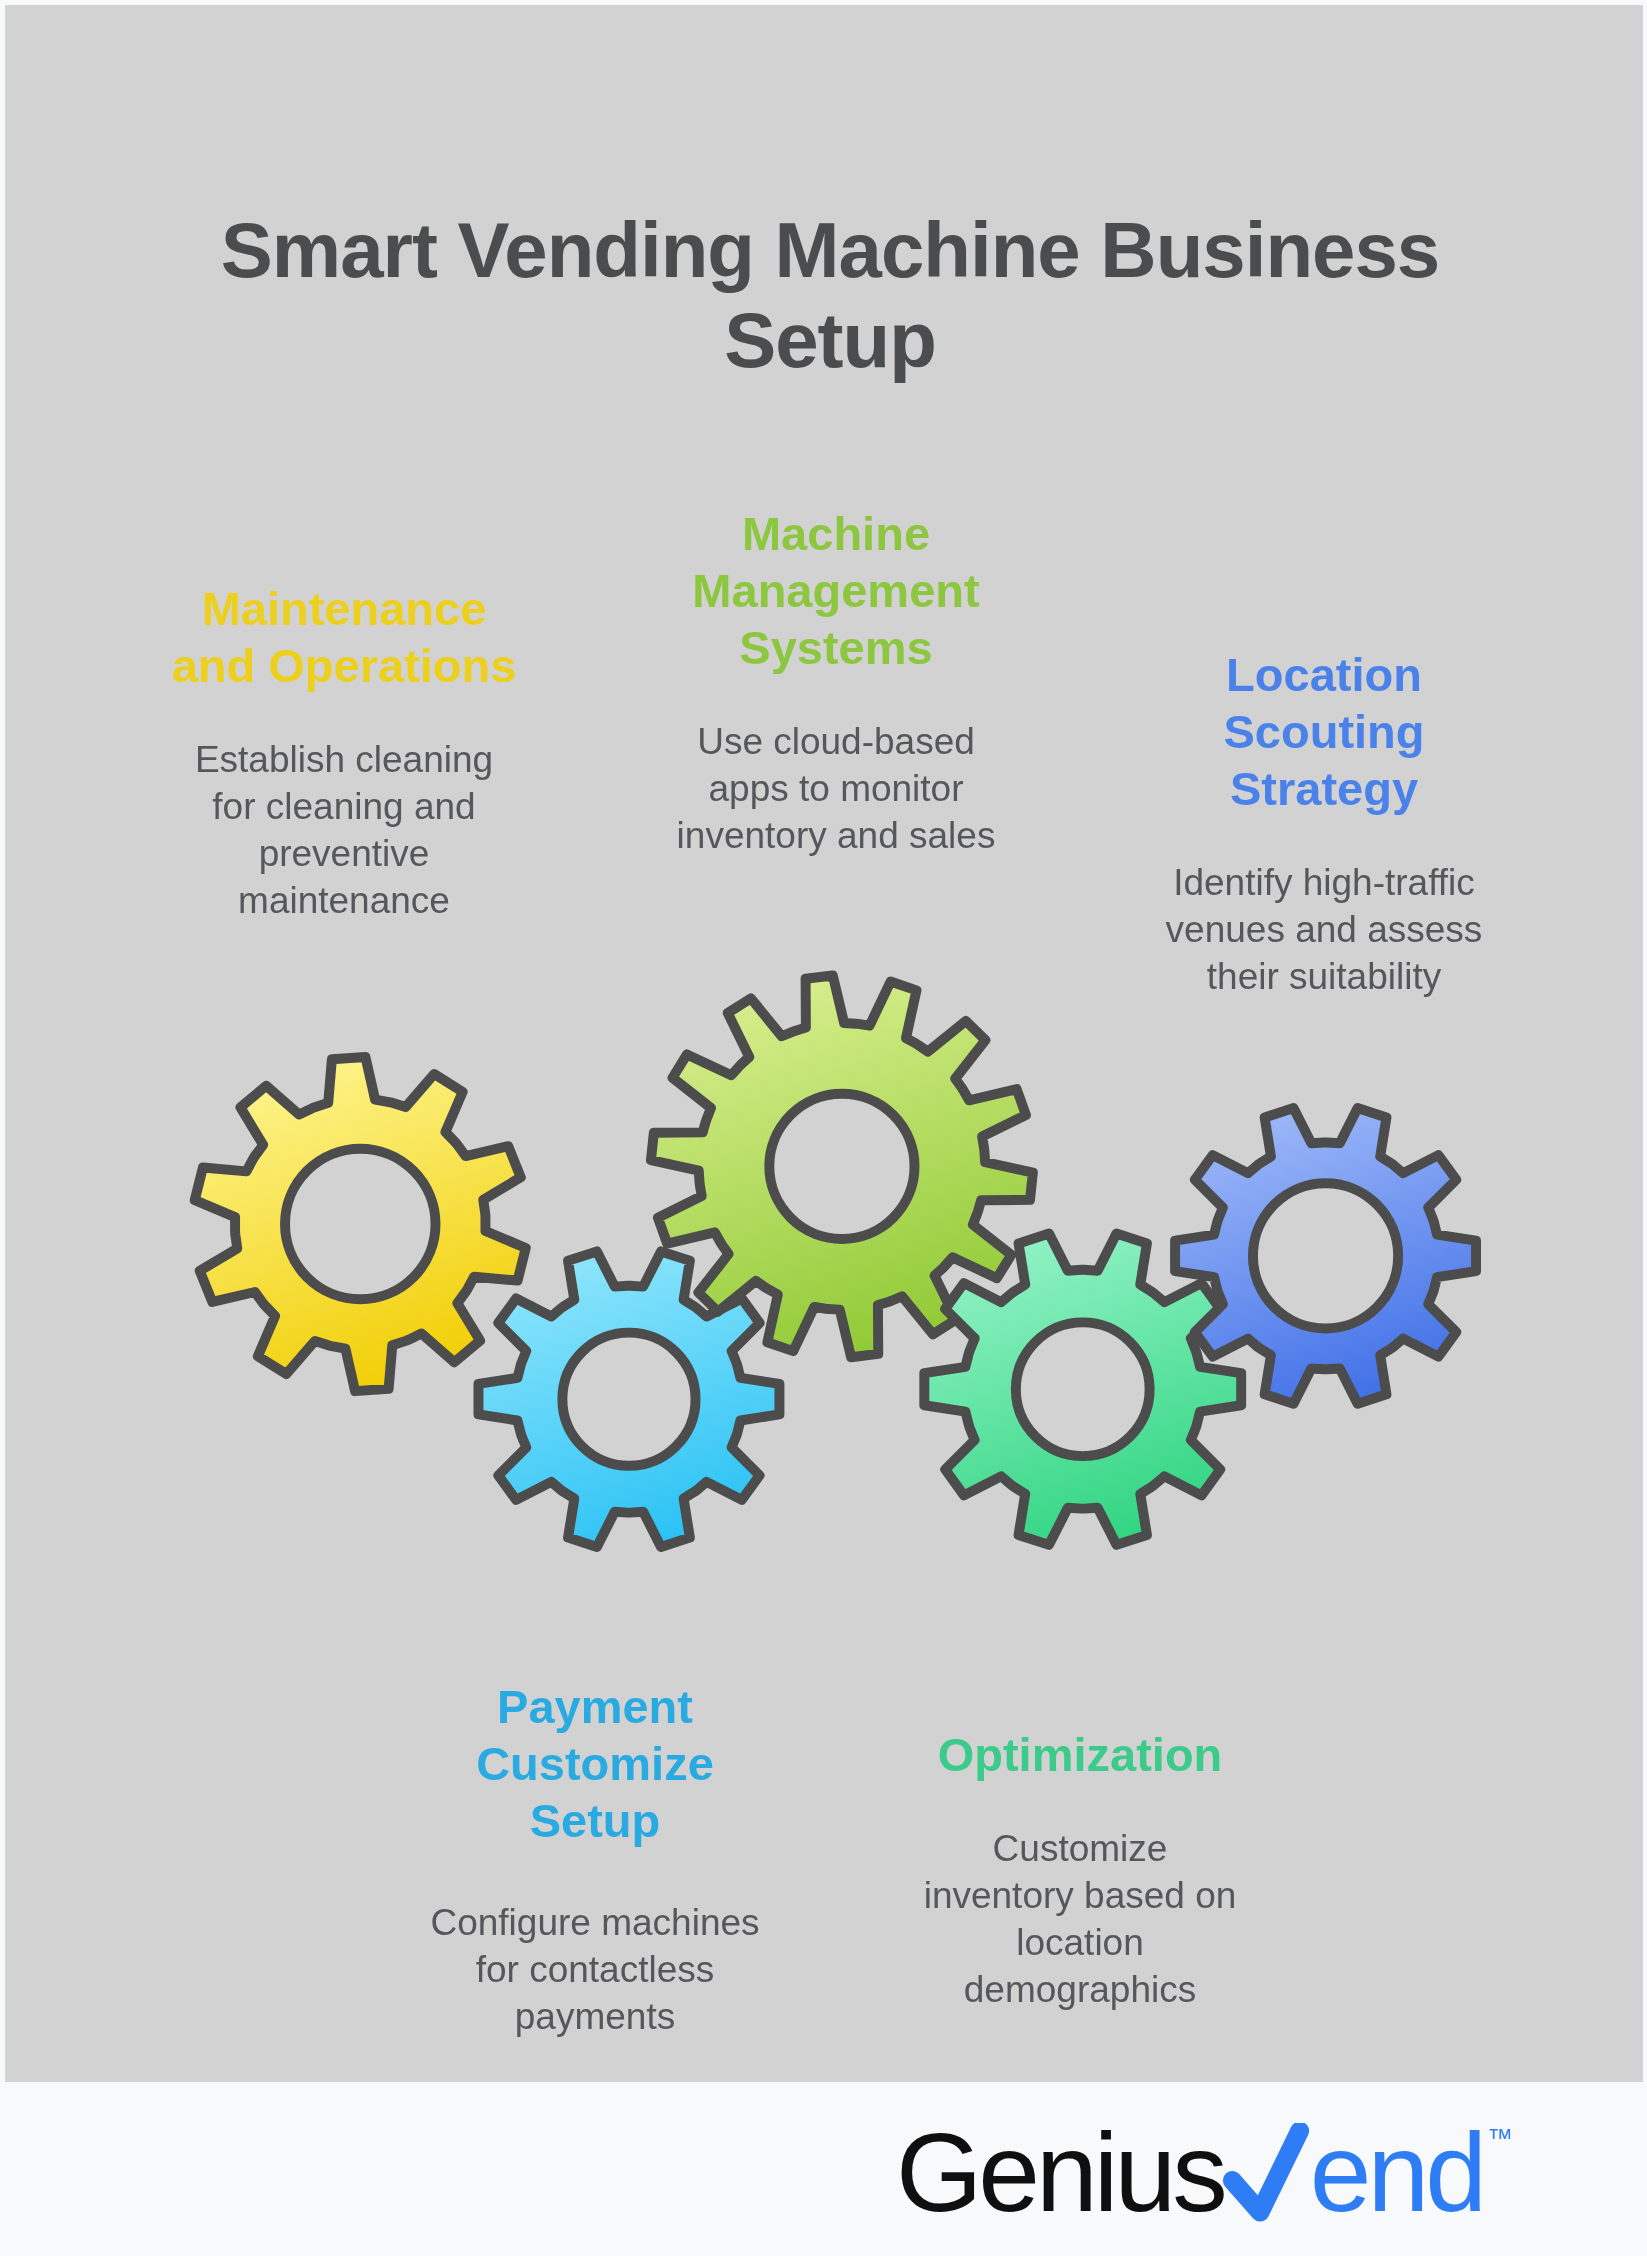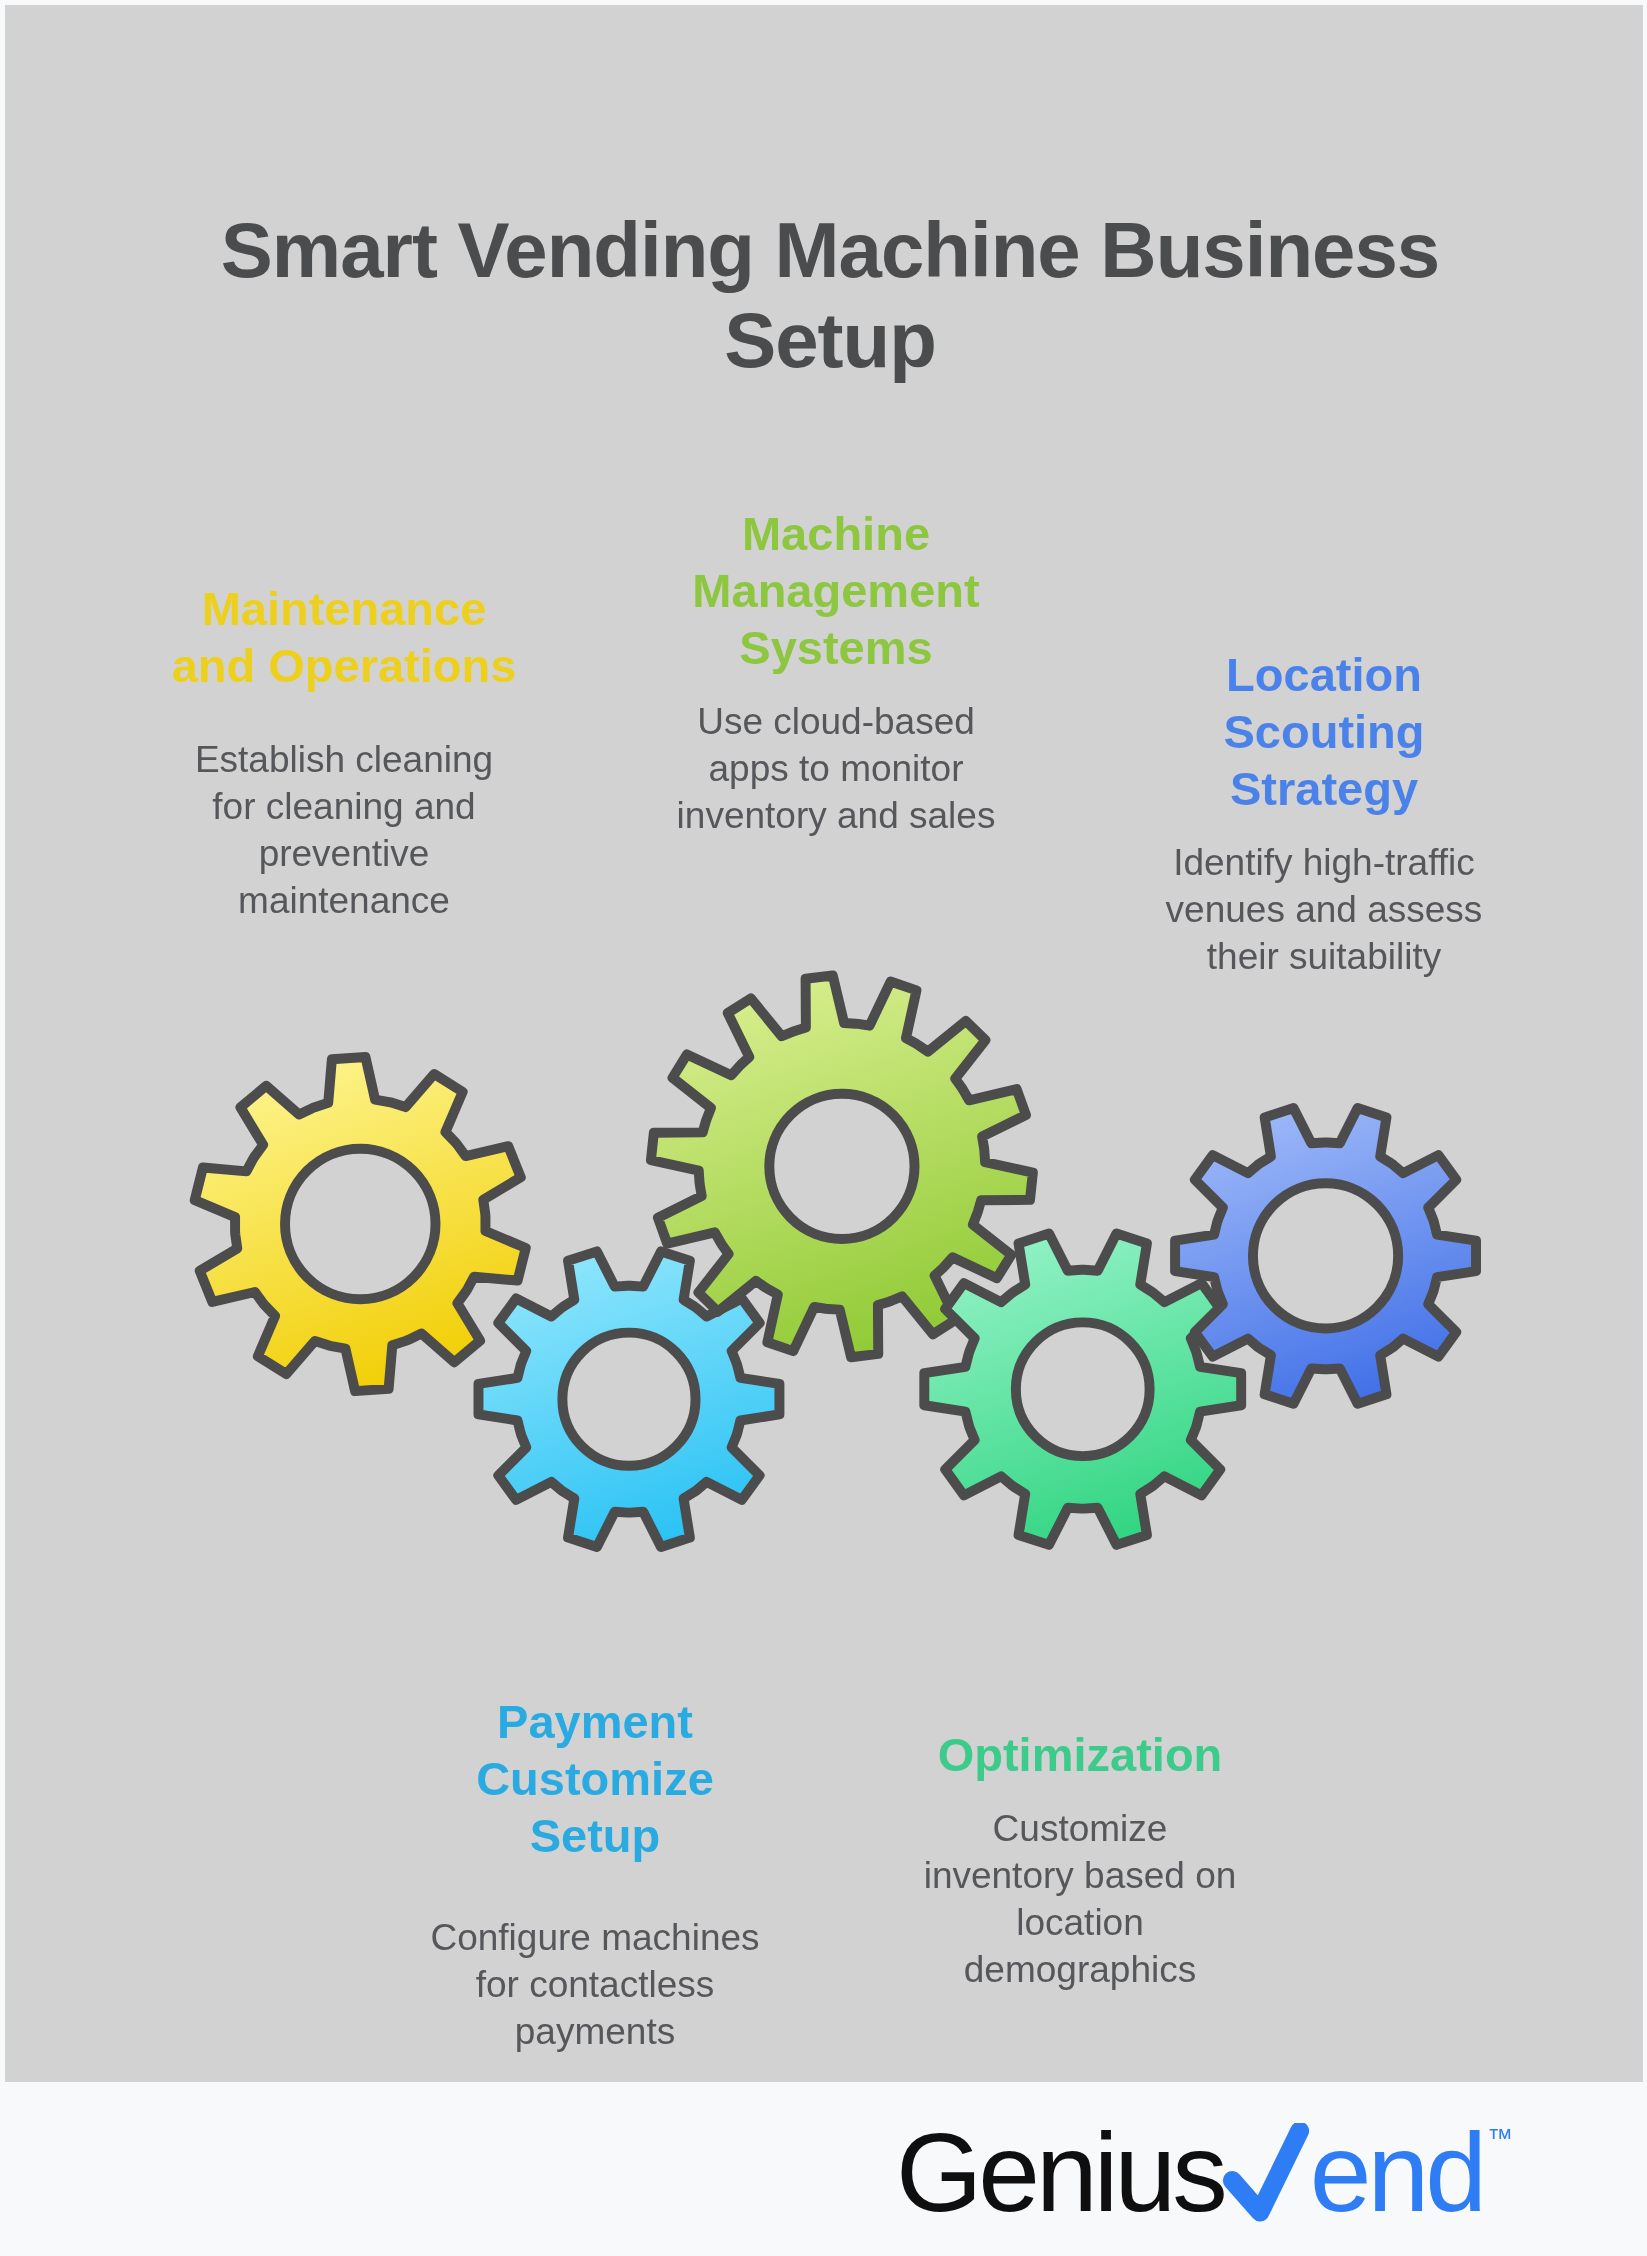--- a/index.html
+++ b/index.html
@@ -4,25 +4,25 @@
 <style>
   html,body{margin:0;padding:0;background:#f8f9fa;}
   .page{position:relative;width:1648px;height:2257px;background:#f8f9fa;overflow:hidden;
         font-family:"Liberation Sans",sans-serif;}
   .canvas{position:absolute;left:5px;top:5px;width:1638px;height:2077px;background:#d2d2d3;}
   .gears{position:absolute;left:0;top:0;width:1648px;height:2257px;}
   .title{position:absolute;left:0;top:199px;width:1648px;margin:6px;text-align:center;
          font-size:78px;font-weight:bold;color:#4b4c4e;line-height:1.16;letter-spacing:-1px;}
   .section{position:absolute;width:498px;text-align:center;}
   .heading{font-size:47px;font-weight:bold;line-height:57px;}
-  .body{margin-top:22px;font-size:37px;line-height:47px;color:#56575a;}
+  .body{margin-top:42px;font-size:37px;line-height:47px;color:#56575a;}
   .sec-maintenance{left:95px;top:580px;}
   .sec-remote{left:587px;top:505px;}
   .sec-location{left:1075px;top:646px;}
-  .sec-payment{left:346px;top:1678px;margin-top:15px;}
+  .sec-payment{left:346px;top:1678px;}
   .sec-product{left:831px;top:1726px;}
   .sec-maintenance .body{margin-top:42px;}
   .sec-payment .body{margin-top:50px;}
   .logo{position:absolute;left:896px;top:2115px;display:flex;align-items:flex-end;
         font-size:111px;font-weight:normal;line-height:1.05;letter-spacing:-4px;}
   .logo-black{color:#0f0f10;}
   .logo-blue{color:#2e7df5;margin-left:8px;}
   .logo-check{width:88px;height:103px;margin:0 -8px 6px -2px;}
   .logo-tm{font-size:26px;letter-spacing:0;align-self:flex-start;margin:10px 0 0 4px;color:#2e7df5;}
 </style>

